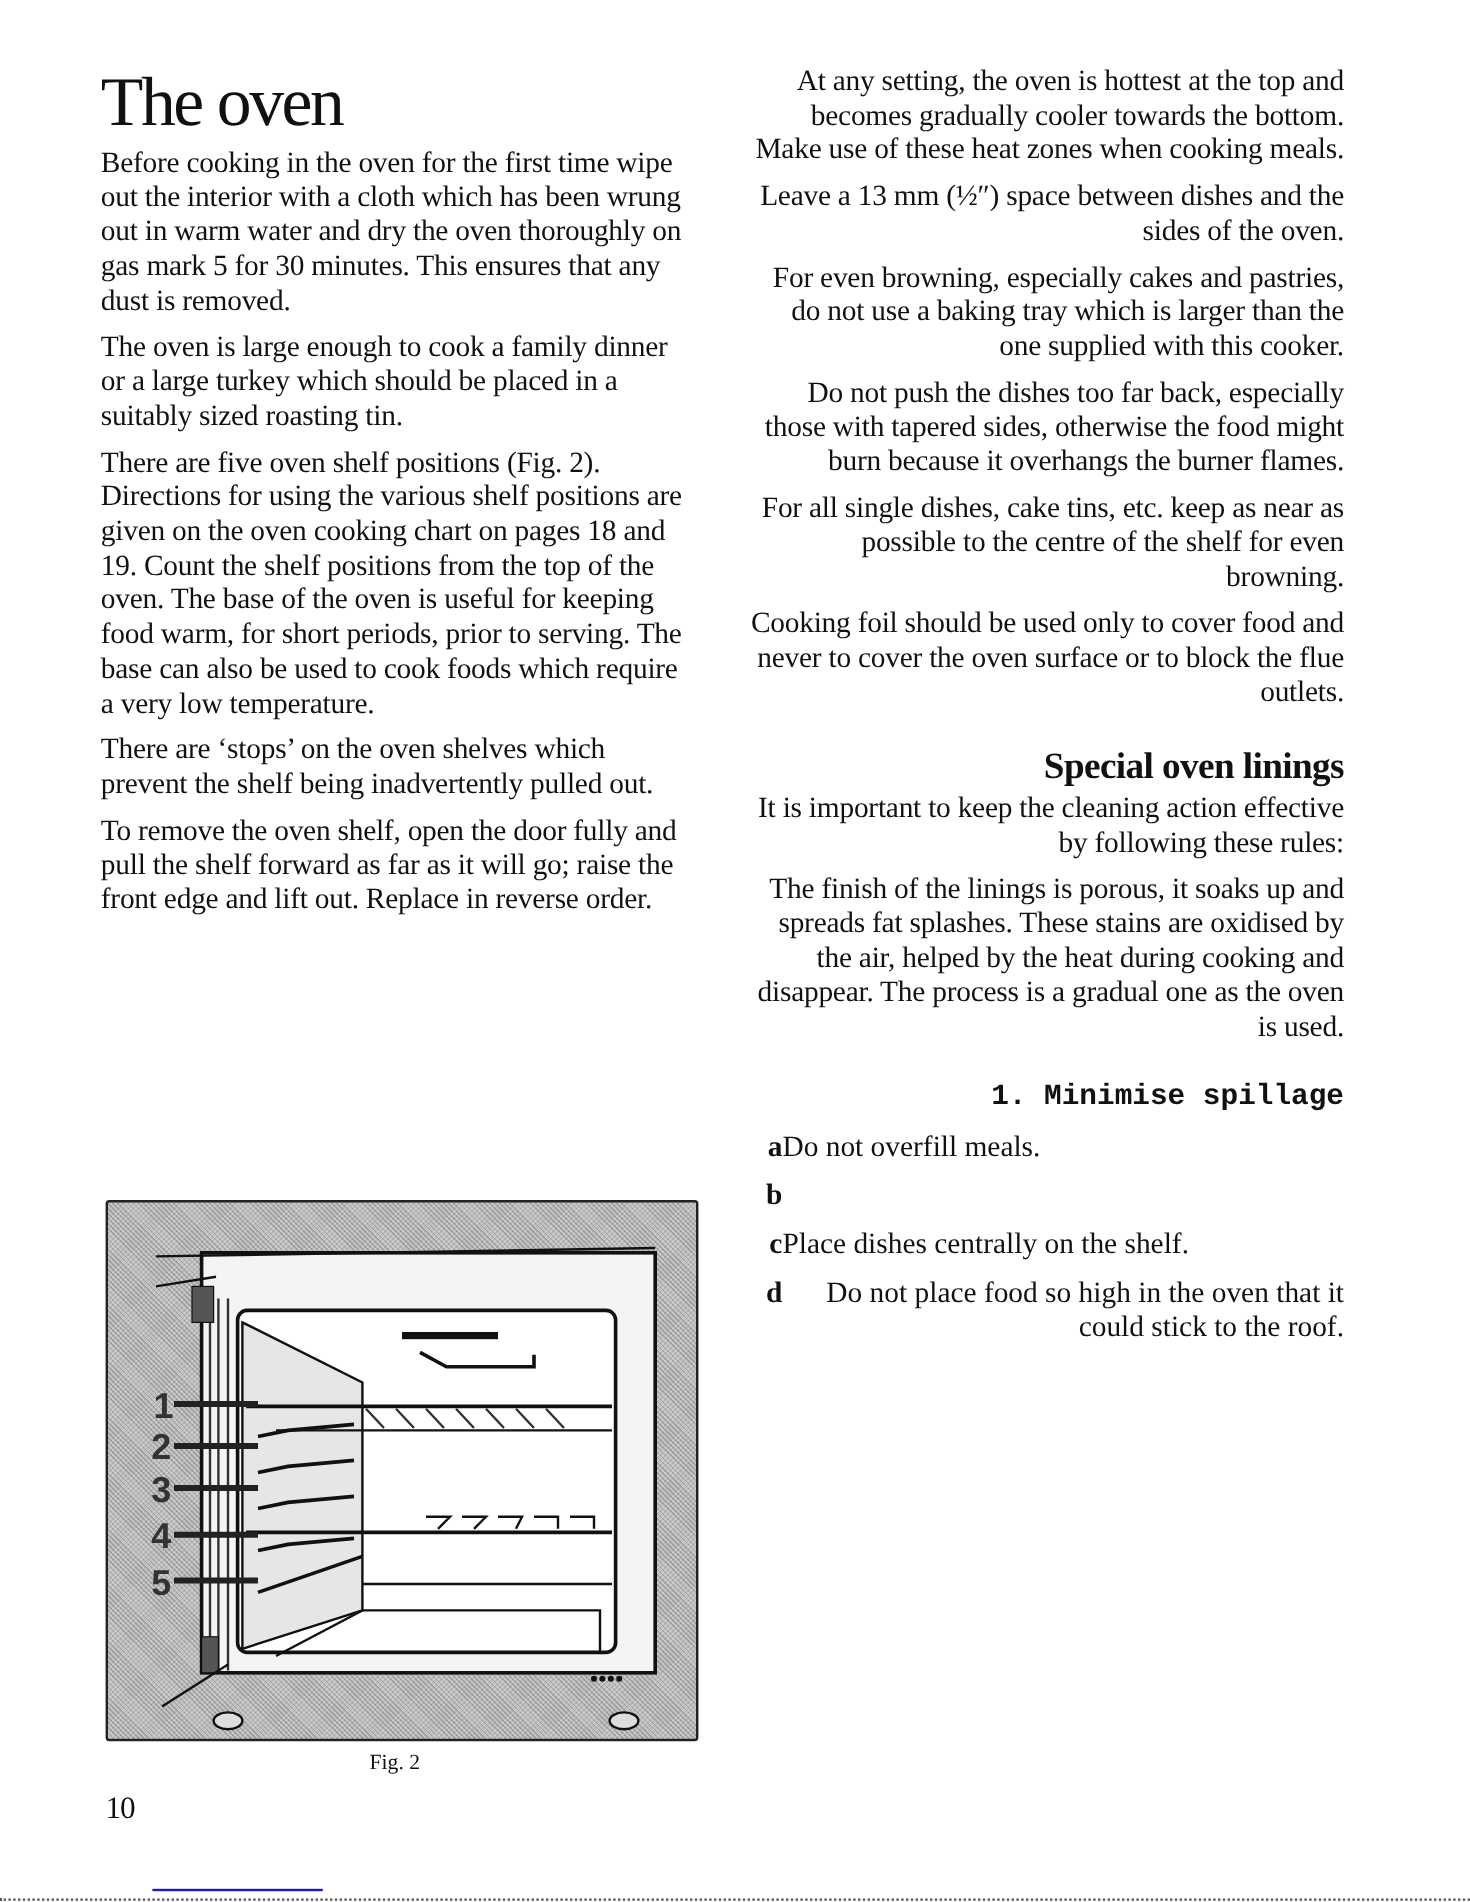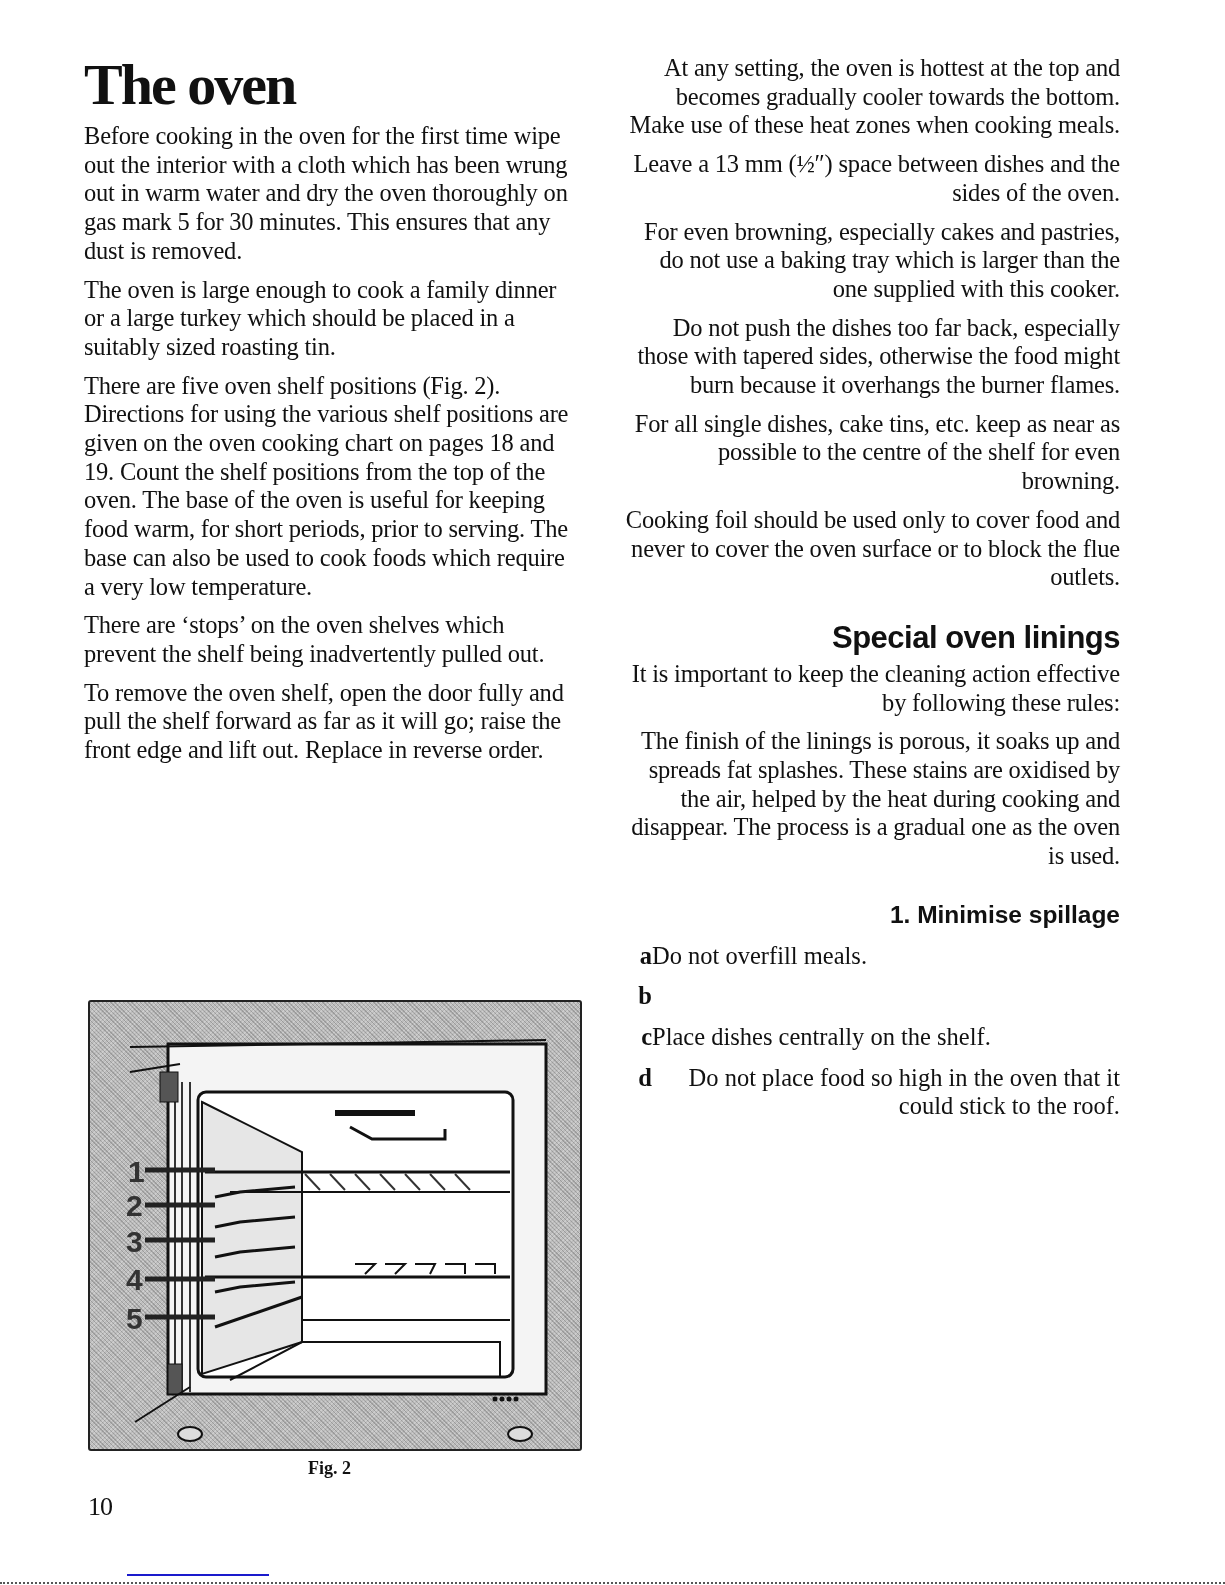--- a/index.html
+++ b/index.html
@@ -1,39 +1,39 @@
 <!DOCTYPE html>
 <html><head>
 <meta charset="utf-8">
 <style>
   html, body { margin: 0; padding: 0; background: #ffffff; }
   body { width: 1225px; height: 1585px; position: relative; overflow: hidden;
          font-family: "DejaVu Serif", "Liberation Serif", serif; color: #111; }
   .col { position: absolute; top: 54px; }
   .col-left { left: 84px; width: 490px; }
   .col-right { left: 620px; width: 500px; text-align: right; }
-  h1 { margin: 0 0 6px 0; font-family: "Liberation Serif", serif; font-weight: bold;
+  h1 { margin: 0 0 6px 0; font-family: "Liberation Serif", serif; font-weight: normal;
        font-size: 58px; line-height: 62px; letter-spacing: -2px; }
-  h2 { margin: 0 0 4px 0; font-family: Liberation Sans, sans-serif; font-weight: bold;
+  h2 { margin: 0 0 4px 0; font-family: Liberation Serif, serif; font-weight: bold;
        font-size: 31px; line-height: 36px; letter-spacing: -0.5px; }
   p { margin: 0 0 10px 0; font-family: "Liberation Serif", serif; font-size: 24.5px;
       line-height: 28.7px; letter-spacing: -0.2px; }
   .item { display: flex; font-family: "Liberation Serif", serif; font-size: 24.5px;
           line-height: 28.7px; margin-bottom: 12px; }
   .item .letter { font-weight: bold; width: 32px; flex: none; }
-  .rules-title { font-family: Liberation Sans, sans-serif; font-weight: bold; font-size: 24.5px;
+  .rules-title { font-family: Liberation Mono, monospace; font-weight: bold; font-size: 24.5px;
                  line-height: 28.7px; margin: 30px 0 12px 0; }
   .figure { position: absolute; left: 88px; top: 1000px; width: 490px; height: 447px;
             border: 2px solid #222; border-radius: 3px;
             background-color: #bdbdbd;
             background-image: repeating-linear-gradient(45deg, rgba(0,0,0,0.18) 0 1px, transparent 1px 3px),
                               repeating-linear-gradient(-45deg, rgba(255,255,255,0.25) 0 1px, transparent 1px 3px); }
   .figure svg { position: absolute; left: 0; top: 0; }
   .fig-caption { position: absolute; left: 308px; top: 1458px; font-family: "Liberation Serif", serif;
-                 font-weight: bold; font-size: 18px; }
+                 font-weight: normal; font-size: 18px; }
   .page-number { position: absolute; left: 88px; top: 1492px; font-family: "Liberation Serif", serif;
                  font-size: 26px; letter-spacing: -1px; }
   .blue-line { position: absolute; left: 127px; top: 1574px; width: 142px; height: 2px; background: #1a1acc; }
   .dotted-line { position: absolute; left: 0; top: 1582px; width: 1225px; height: 0;
                  border-top: 2px dotted #555; }
   .shelf-num { font-family: "Liberation Sans", sans-serif; font-weight: bold; font-size: 30px; fill: #333; }
 </style>
 </head>
 <body>
 

